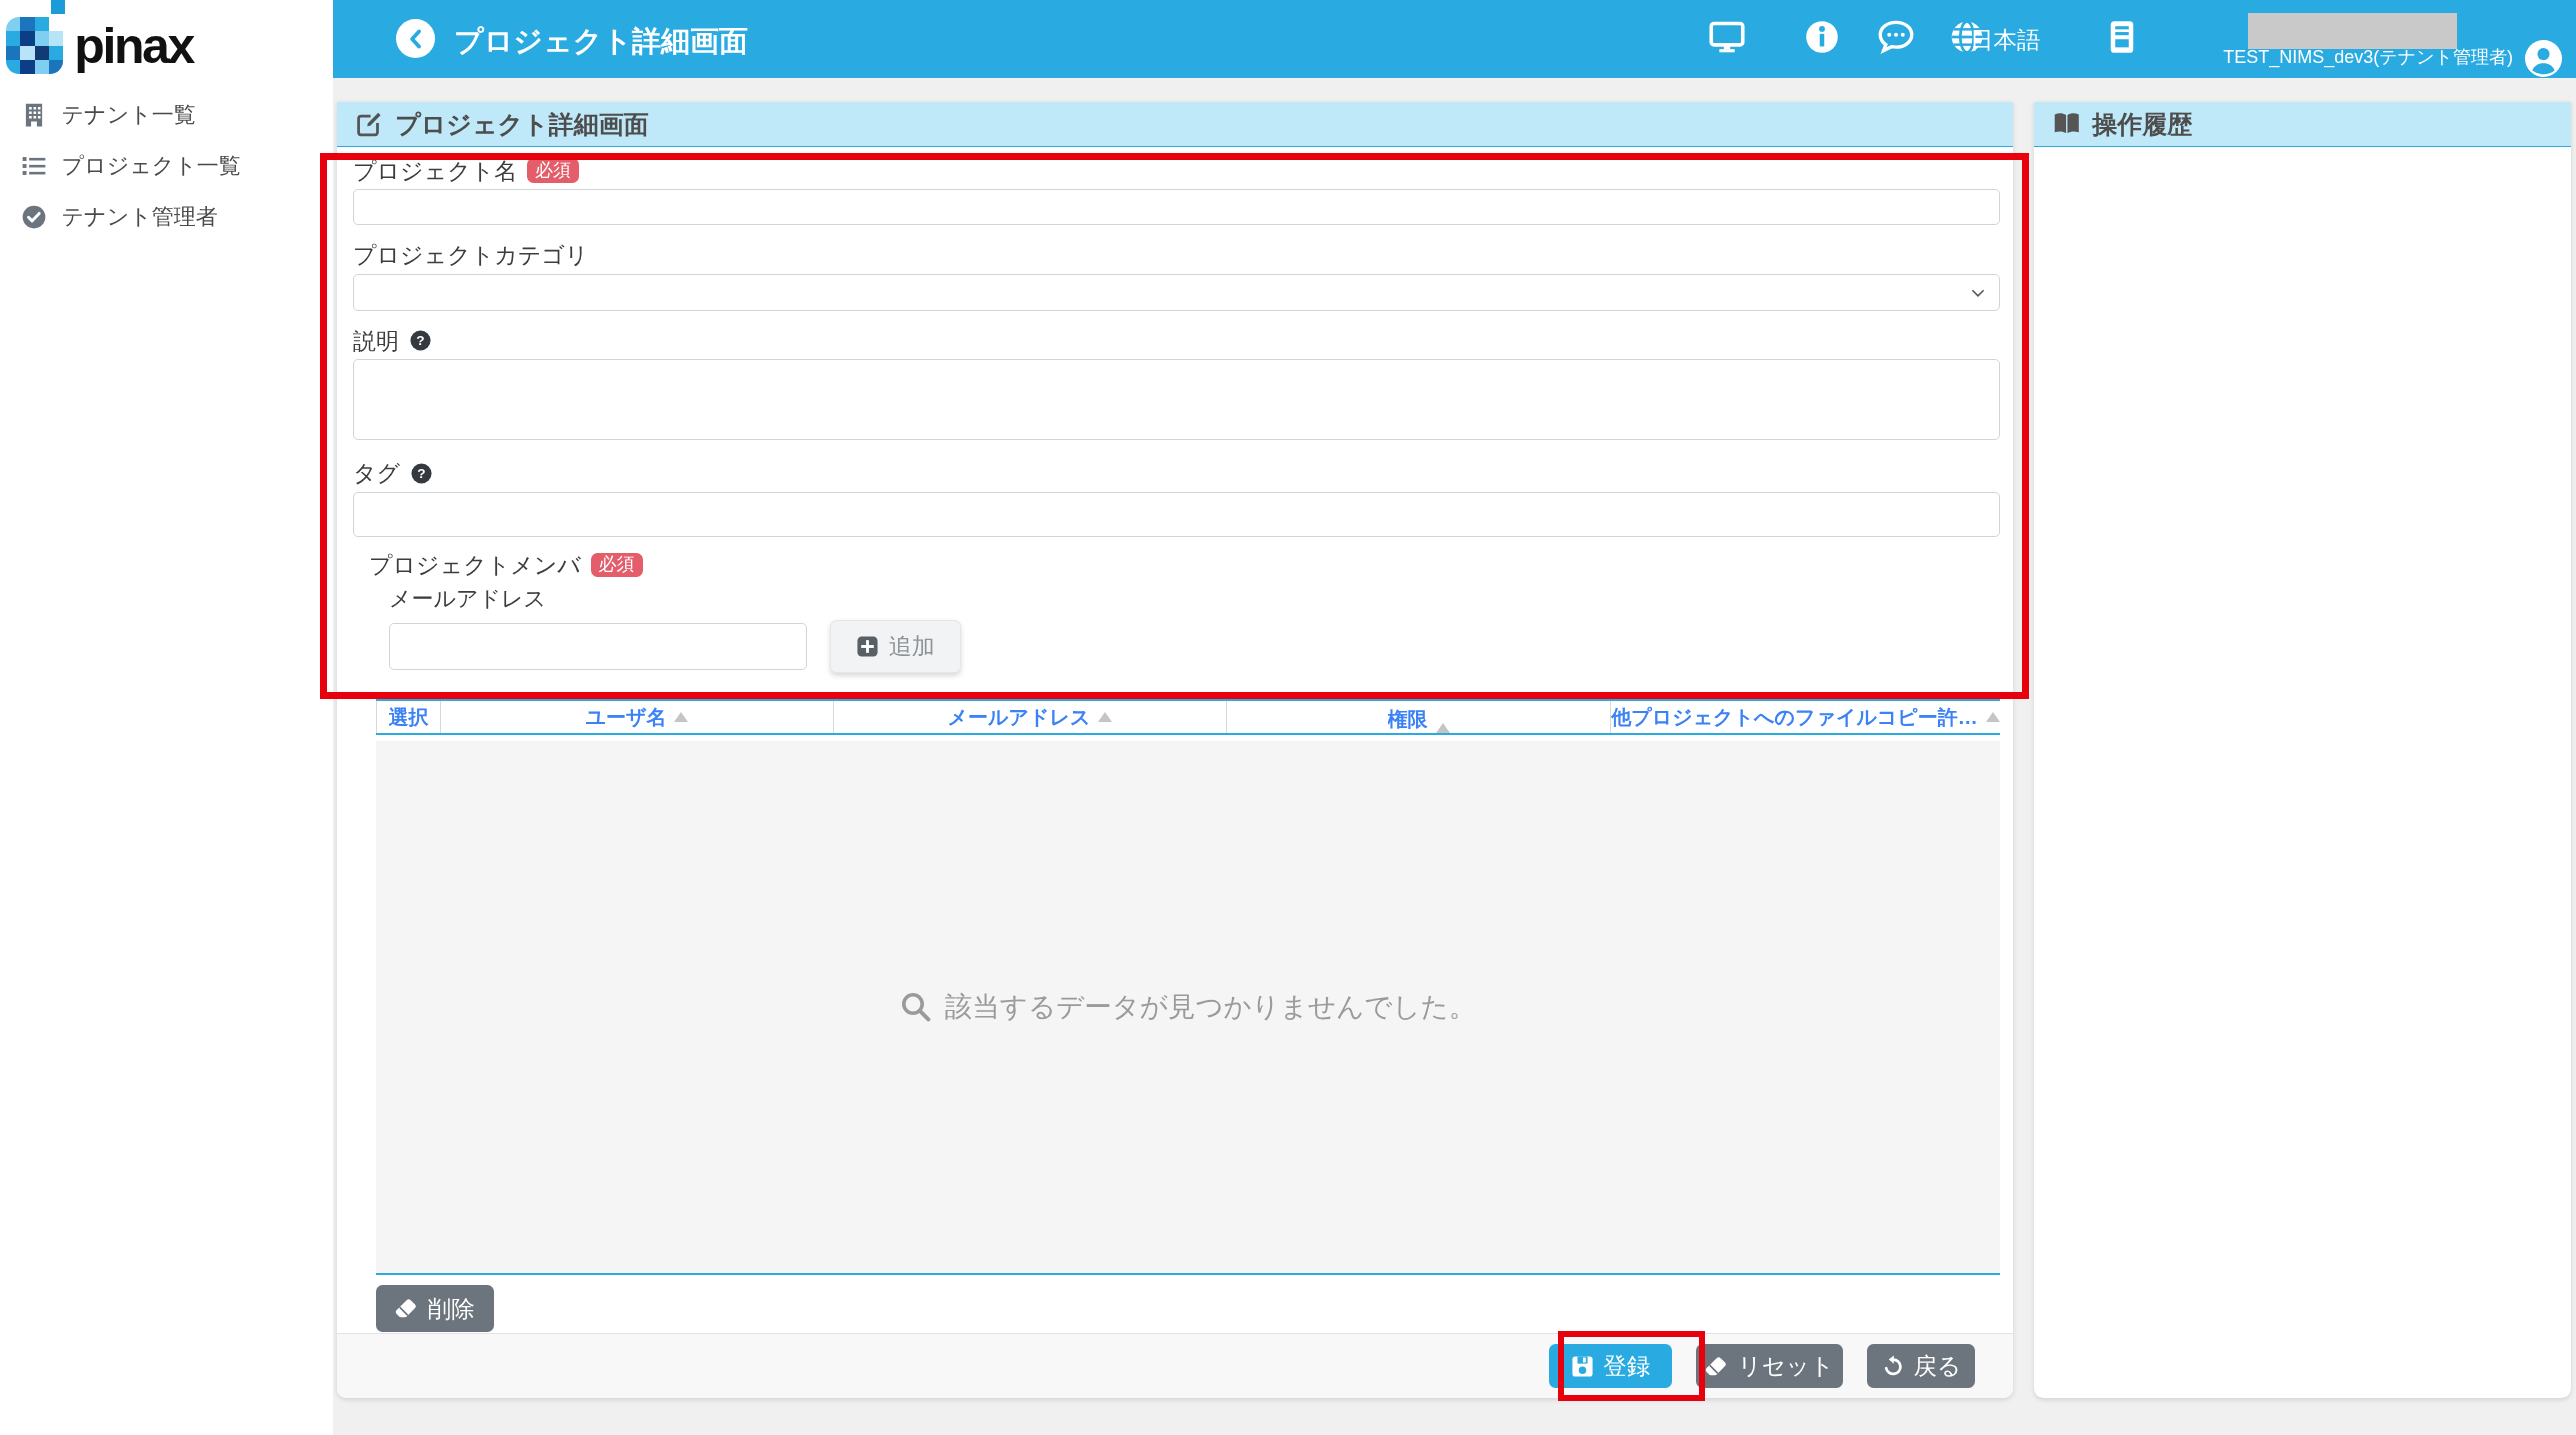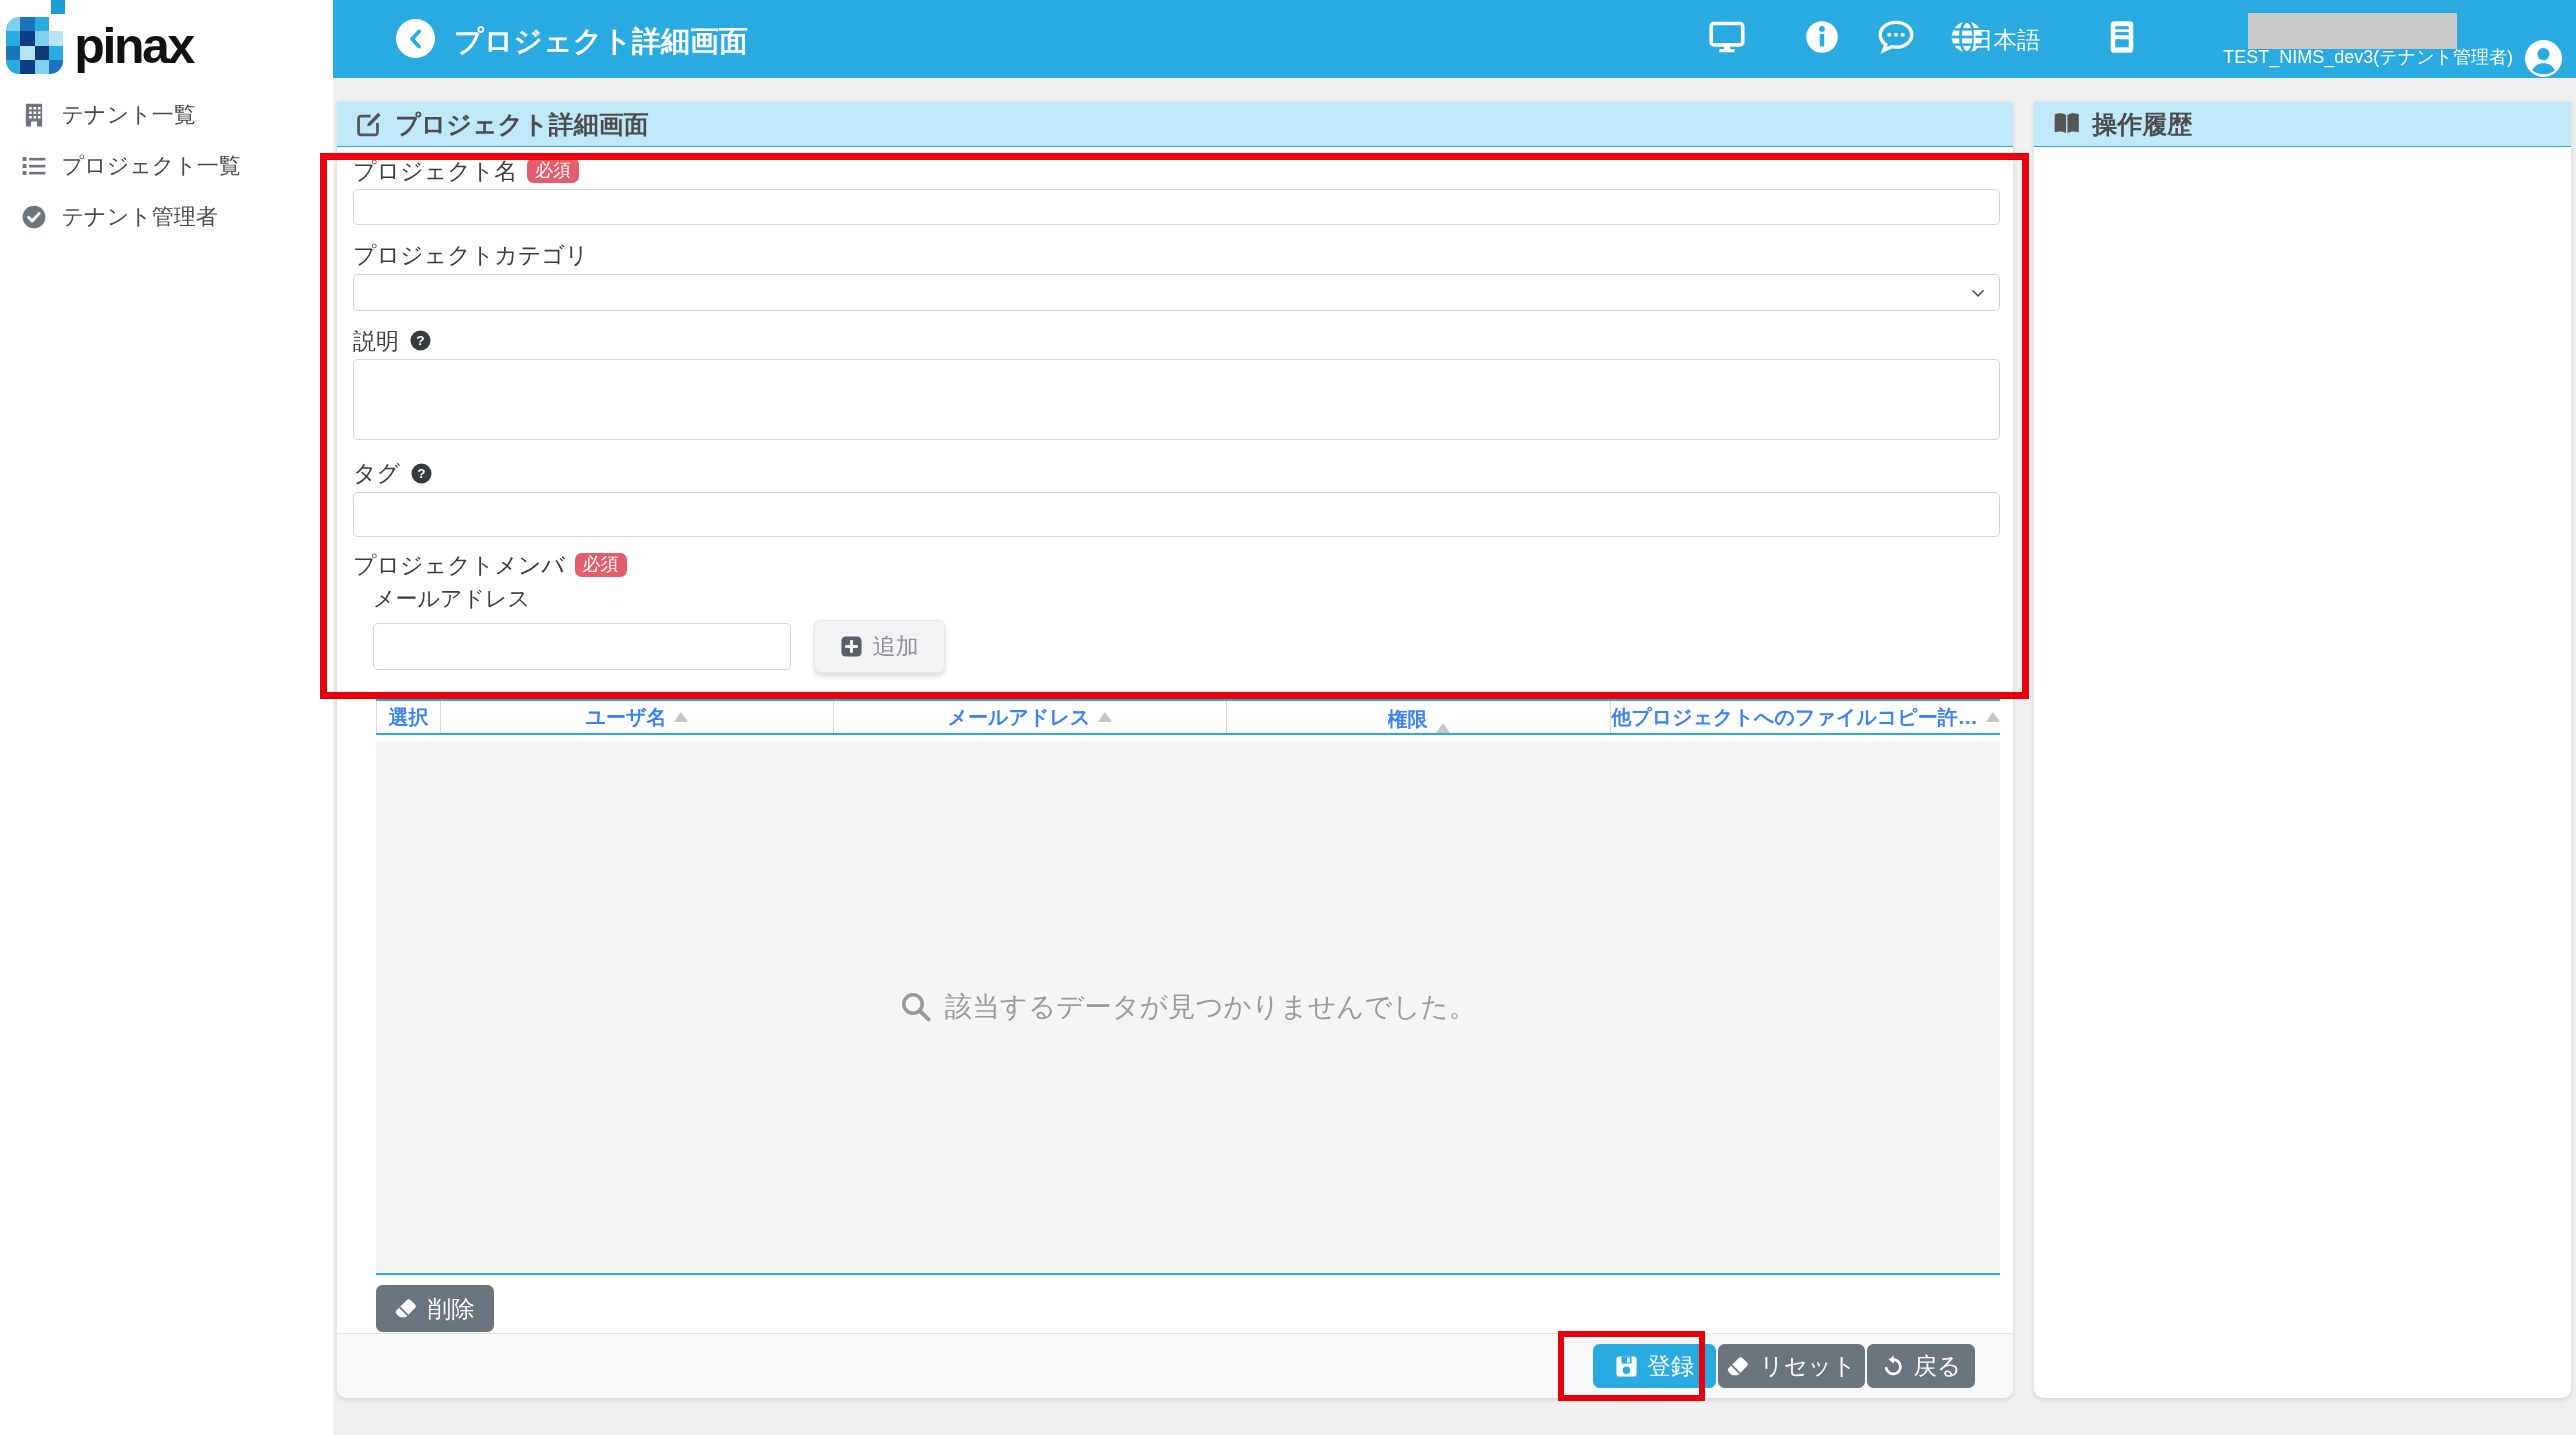--- a/index.html
+++ b/index.html
@@ -43,21 +43,21 @@
   .field-label { display:flex; align-items:center; gap:9.7px; font-size:23px; color:#3d3d3d; margin-bottom:6.5px; line-height:24px; }
   .req-badge { background:#e35d6a; color:#fff; font-size:18px; border-radius:6.5px; padding:2.4px 8px; line-height:1.1; }
   .help-icon { width:23px; height:23px; }
   .text-input { width:100%; height:36px; border:0.8px solid #ced4da; border-radius:4.9px; font-size:21px; padding:0 11.3px; color:#333; outline:none; background:#fff; }
   .gap22 { height:18px; } .gap20 { height:16px; }
   .select-wrap { position:relative; }
   .select-box { width:100%; height:37px; border:0.8px solid #ced4da; border-radius:4.9px; background:#fff; appearance:none; -webkit-appearance:none; font-size:21px; padding:0 11.3px; color:#333; outline:none; }
   .select-chev { position:absolute; right:13px; top:9.7px; width:18px; height:18px; pointer-events:none; }
   .textarea-box { width:100%; height:81px; border:0.8px solid #ced4da; border-radius:4.9px; font-size:21px; padding:8px 11.3px; color:#333; resize:none; outline:none; }
   .tag-input { height:45px; }
-  .member-block { margin-top:0; }
+  .member-block { margin-top:0;margin-left:16px; }
   .email-label { margin-left:20px; font-size:22px; color:#3d3d3d; margin-bottom:6.5px; }
   .email-row { display:flex; align-items:center; margin-left:20px; }
   .email-input { width:418px; height:47px; border:0.8px solid #ced4da; border-radius:4.9px; font-size:21px; padding:0 11.3px; outline:none; }
   .add-btn { margin-left:23px; width:131px; height:53px; background:#f1f3f4; border:0.8px solid #e4e6e8; border-radius:6.5px; box-shadow:0 2.4px 4.9px rgba(0,0,0,.15); display:flex; align-items:center; justify-content:center; gap:9.7px; font-size:23px; color:#8d9399; cursor:pointer; }
   .add-btn svg { width:23px; height:23px; }
 
   
   .member-table { margin:26px 13px 0 39px; border-top:2.4px solid #29abe2; flex:none; }
   .mt-header { display:flex; height:34px; background:#fff; border-bottom:2.4px solid #29abe2; }
   .mt-th { display:flex; align-items:center; justify-content:center; gap:8px; font-size:20px; font-weight:bold; color:#3b82f6; border-right:0.8px solid #d9d9d9; overflow:hidden; white-space:nowrap; }
@@ -69,21 +69,21 @@
   .empty-msg { display:flex; align-items:center; gap:13px; color:#9a9a9a; font-size:27.5px; }
   .empty-msg svg { width:32px; height:32px; }
 
   .delete-row { padding:9.7px 0 0 39px; flex:none; }
   .btn { display:inline-flex; align-items:center; justify-content:center; gap:9.7px; border:none; border-radius:6.5px; font-size:23.5px; cursor:pointer; font-family:inherit; }
   .btn svg { width:23px; height:23px; }
   .btn-grey { background:#6c757d; color:#fff; }
   .btn-blue { background:#29abe2; color:#fff; }
   .delete-btn { width:118px; height:47px; }
 
-  .card-footer { margin-top:auto; height:65px; background:#f8f8f8; border-top:0.8px solid #e3e3e3; border-radius:0 0 9.7px 9.7px; display:flex; align-items:center; justify-content:flex-end; gap:2px; padding-right:38px; flex:none; }
+  .card-footer { margin-top:auto; height:65px; background:#f8f8f8; border-top:0.8px solid #e3e3e3; border-radius:0 0 9.7px 9.7px; display:flex; align-items:center; justify-content:flex-end; gap:24px; padding-right:38px; flex:none; }
   .register-btn { width:123px; height:44px; }
   .reset-btn { width:147px; height:44px; }
   .backbtm-btn { width:108px; height:44px; }
 
   
   .annotation { position:absolute; border:7.3px solid #e8000d; background:transparent; z-index:10; pointer-events:none; }
   .anno-form { left:320px; top:153px; width:1709px; height:546px; }
   .anno-register { left:1558px; top:1331px; width:147px; height:70px; border-width:6.5px; }
 </style>
 </head>

